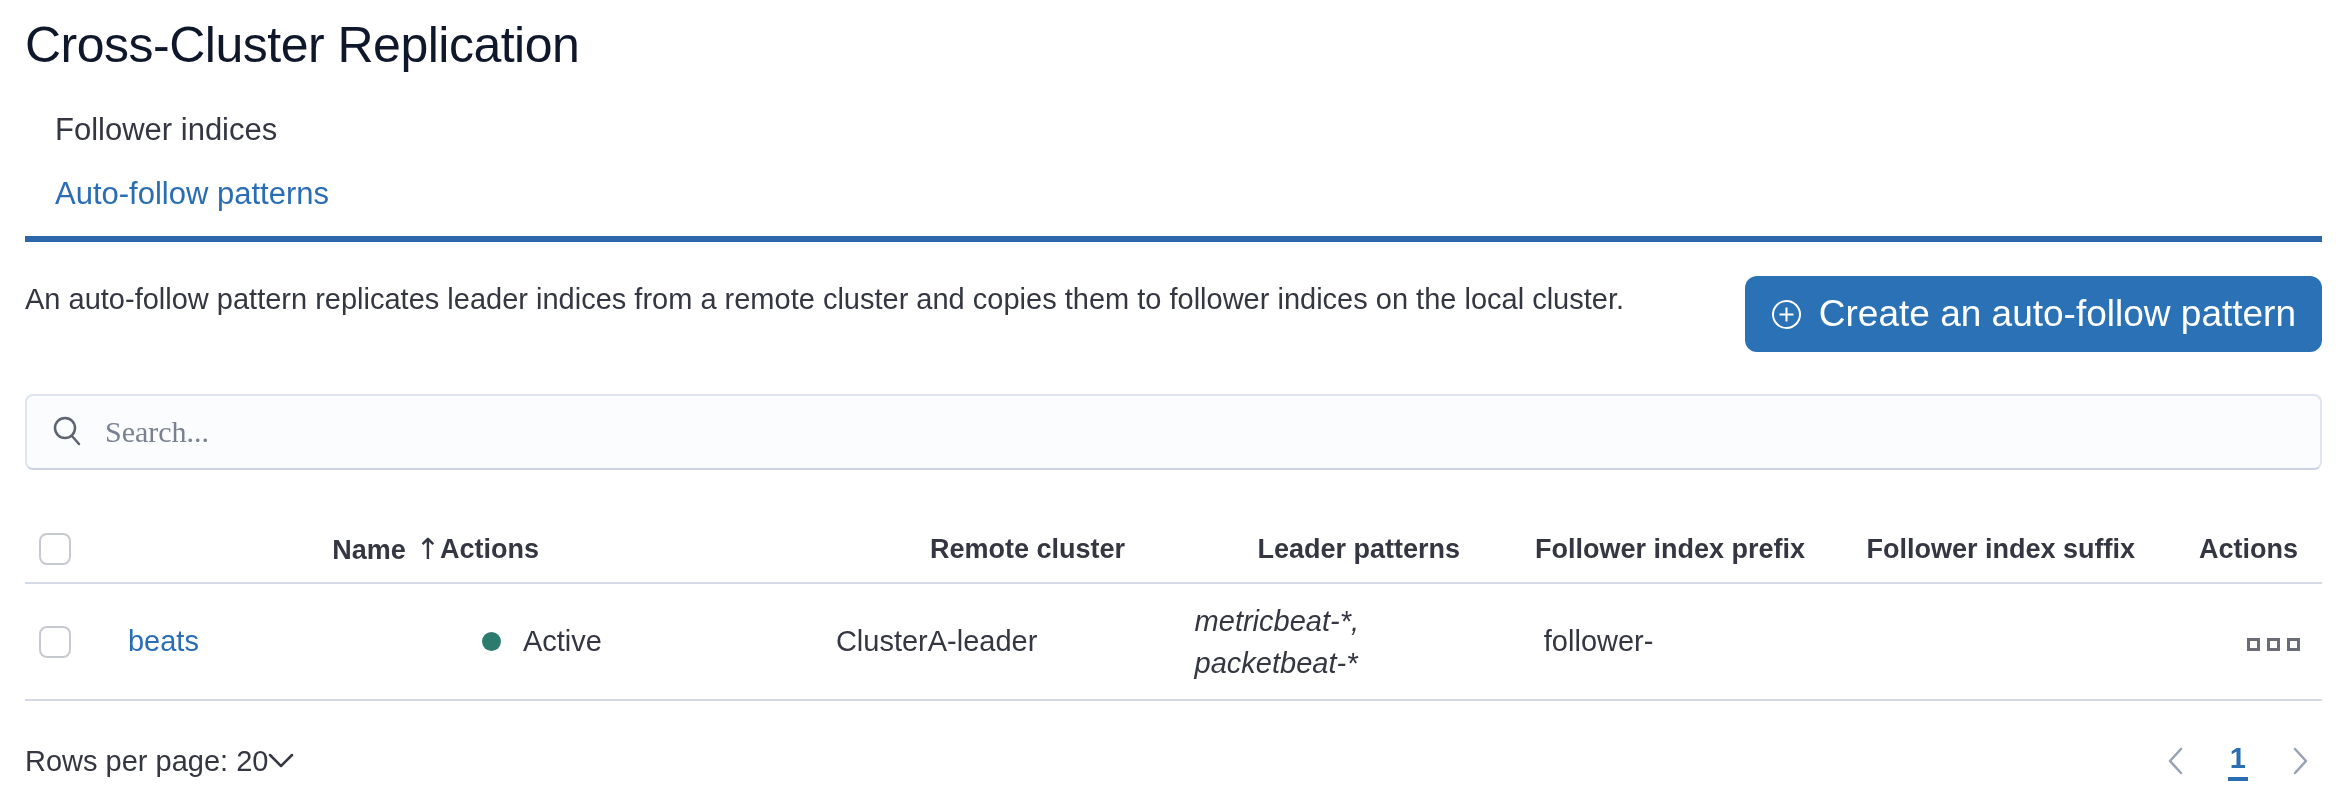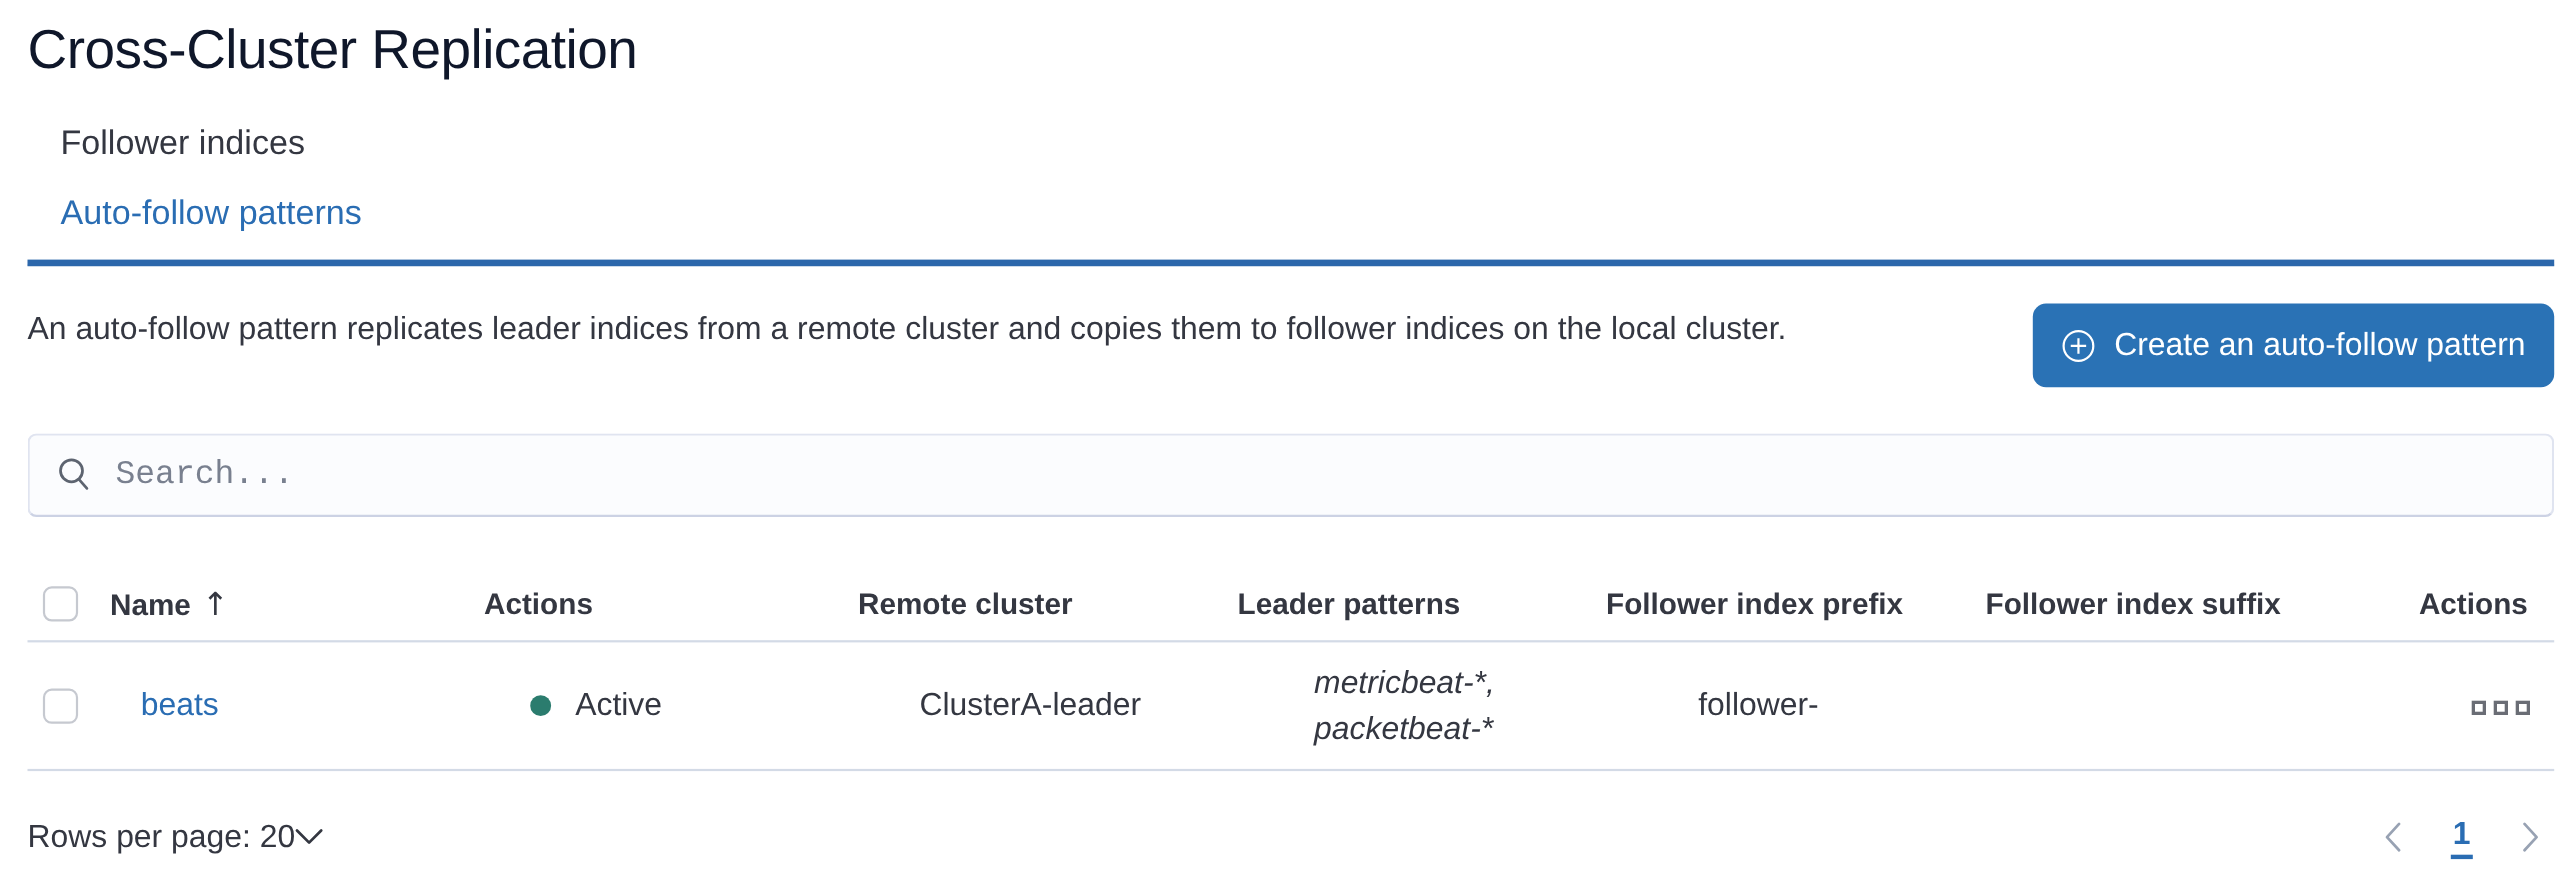--- a/index.html
+++ b/index.html
@@ -56,21 +56,21 @@
   .create-button {
     margin-left: auto;
     flex: none;
     height: 76px;
     padding: 0 26px;
     border: none;
     border-radius: 12px;
     background: #2a72b5;
     color: #ffffff;
     font-family: inherit;
-    font-size: 29px;
+    font-size: 37px;
     display: flex;
     align-items: center;
     gap: 17px;
     cursor: pointer;
   }
 
   
   .search-bar {
     margin-top: 42px;
     height: 76px;
@@ -79,21 +79,21 @@
     border-radius: 8px;
     background: #fbfcfe;
     display: flex;
     align-items: center;
     padding: 0 24px;
   }
   .search-bar input {
     border: none;
     outline: none;
     background: transparent;
-    font-family: Liberation Mono, monospace;
+    font-family: Liberation Serif, serif;
     font-size: 30px;
     color: #343741;
     margin-left: 20px;
     flex: 1;
   }
   .search-bar input::placeholder { color: #79808f; }
 
   
   .table { margin-top: 46px; }
   .t-row { display: flex; align-items: center; }
@@ -111,21 +111,21 @@
   }
   .col-check { width: 75px; padding-left: 14px; display: flex; align-items: center; }
   .col-name { width: 340px; }
   .col-status { width: 340px; display: flex; align-items: center; }
   .col-remote { width: 345px; }
   .col-leader { width: 335px; }
   .col-prefix { width: 345px; }
   .col-suffix { width: 330px; }
   .col-actions { flex: 1; text-align: right; padding-right: 22px; }
   .t-head .col-actions { padding-right: 24px; }
-  .nowrap { white-space: nowrap; }
+  .nowrap { white-space: nowrap; text-align: right; }
 
   .checkbox {
     width: 32px; height: 32px;
     border: 2px solid #c6c9d0;
     border-radius: 8px;
     background: #ffffff;
     cursor: pointer;
   }
   .sort-arrow { font-family: "DejaVu Sans", sans-serif; font-weight: 400; margin-left: 10px; font-size: 29px; }
   .link { color: #2a6db3; text-decoration: none; cursor: pointer; }

